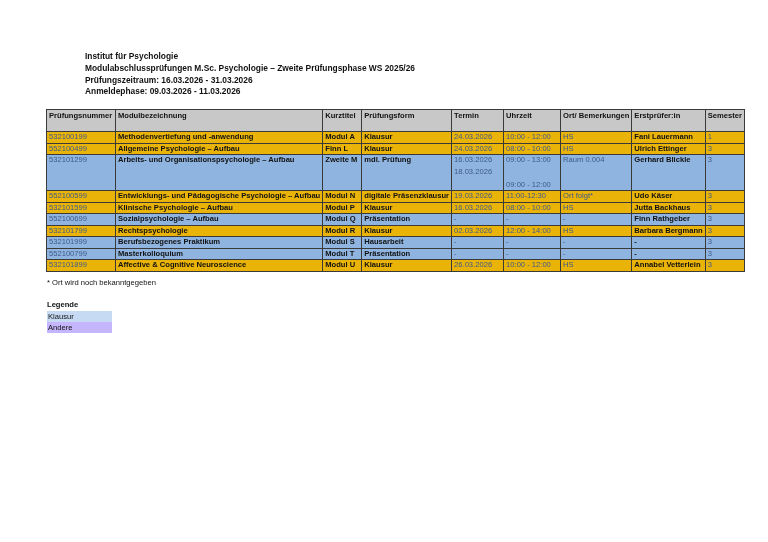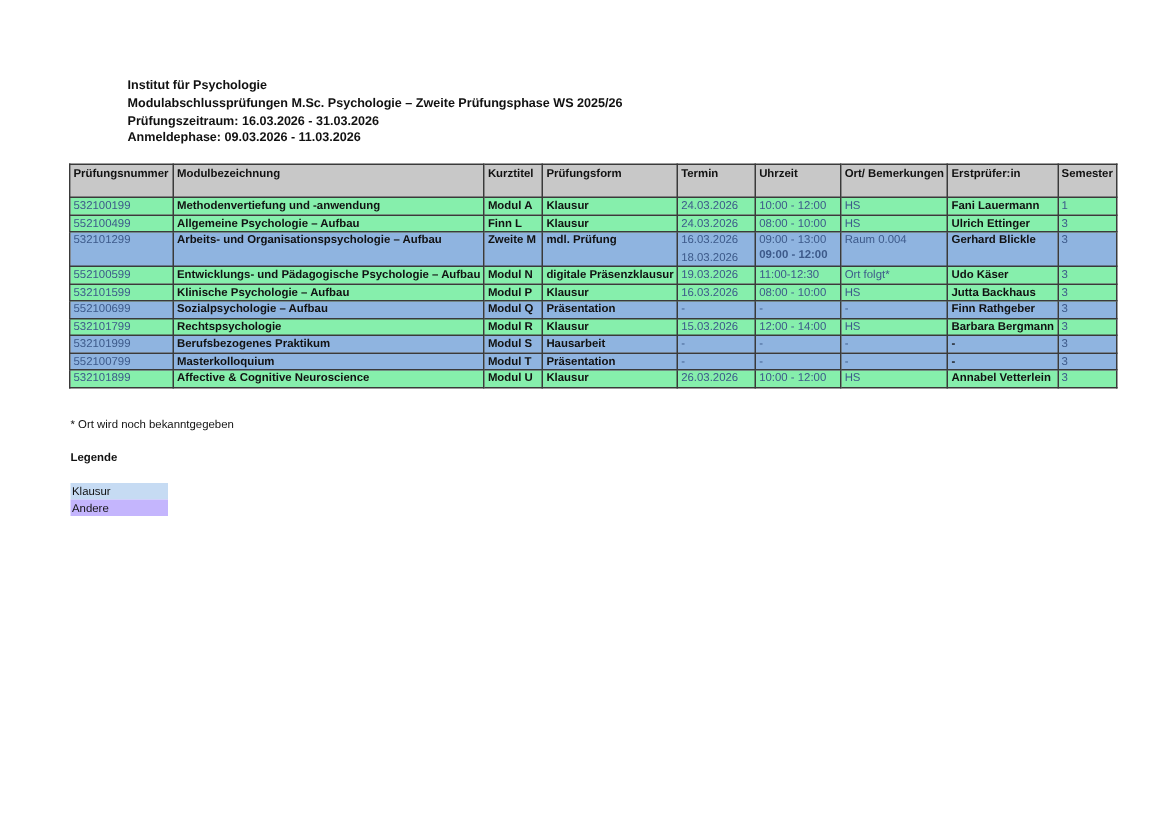--- a/index.html
+++ b/index.html
@@ -11,28 +11,28 @@
   .header div { white-space:nowrap;padding-left:38px; }
   table.exam {
     position:absolute; left:46px; top:109px; border-collapse:collapse;
     font-size:7.6px; line-height:10px;padding-left:25px;
   }
   table.exam th, table.exam td {
     border:1px solid #3a3a3a; padding:0 2px; text-align:left; vertical-align:top; white-space:nowrap;
   }
   table.exam th { background:#c8c8c8; font-weight:bold; height:20px; padding-top:1px; }
   table.exam td { height:10.5px; }
-  tr.klausur td { background:#86efac; }
+  tr.klausur td { background:#eab308; }
   tr.andere td { background:#8fb4e0; }
   td.num { color:#3d5a8a; }
   td.muted { color:#3d5a8a; }
   .bold { font-weight:bold; }
   .footnote { position:absolute; left:47px; top:278px; font-size:7.6px; }
   .legend { position:absolute; left:47px; top:300px; font-size:7.6px; }
-  .legend-title { font-weight:bold; margin-bottom:13px; }
+  .legend-title { font-weight:bold; margin-bottom:2px; }
   .legend-item { width:64px; height:11px; line-height:11px; padding-left:1px; }
 </style>
 </head>
 <body>
 
 <div class="header">
   <div>Institut für Psychologie</div>
   <div>Modulabschlussprüfungen M.Sc. Psychologie –  Zweite Prüfungsphase WS 2025/26</div>
   <div>Prüfungszeitraum: 16.03.2026 - 31.03.2026</div>
   <div>Anmeldephase: 09.03.2026 - 11.03.2026</div>
@@ -123,21 +123,21 @@
         </td>
         <td class="bold" style="height: 22px; margin-top: 44px;">
           <div>mdl. Prüfung</div>
         </td>
         <td class="num" style="height: 22px;">
           <div>16.03.2026</div>
           <div style="margin-top: 2px;">18.03.2026</div>
         </td>
         <td class="num" style="height: 22px;">
           <div>09:00 - 13:00</div>
-          <div style="margin-top: 0; font-weight: bold;">09:00 - 12:00</div>
+          <div style="margin-top: 15px;">09:00 - 12:00</div>
         </td>
         <td class="muted" style="height: 22px;">
           <div>Raum 0.004</div>
         </td>
         <td class="bold" style="height: 22px;">
           <div>Gerhard  Blickle</div>
         </td>
         <td class="num" style="height: 22px;">
           <div>3</div>
         </td>
@@ -236,21 +236,21 @@
         <td class="bold">
           <div>Rechtspsychologie</div>
         </td>
         <td class="bold">
           <div>Modul R</div>
         </td>
         <td class="bold">
           <div>Klausur</div>
         </td>
         <td class="num">
-          <div>15.03.2026</div>
+          <div>02.03.2026</div>
         </td>
         <td class="num">
           <div>12:00 - 14:00</div>
         </td>
         <td class="muted">
           <div>HS</div>
         </td>
         <td class="bold">
           <div>Barbara Bergmann</div>
         </td>

